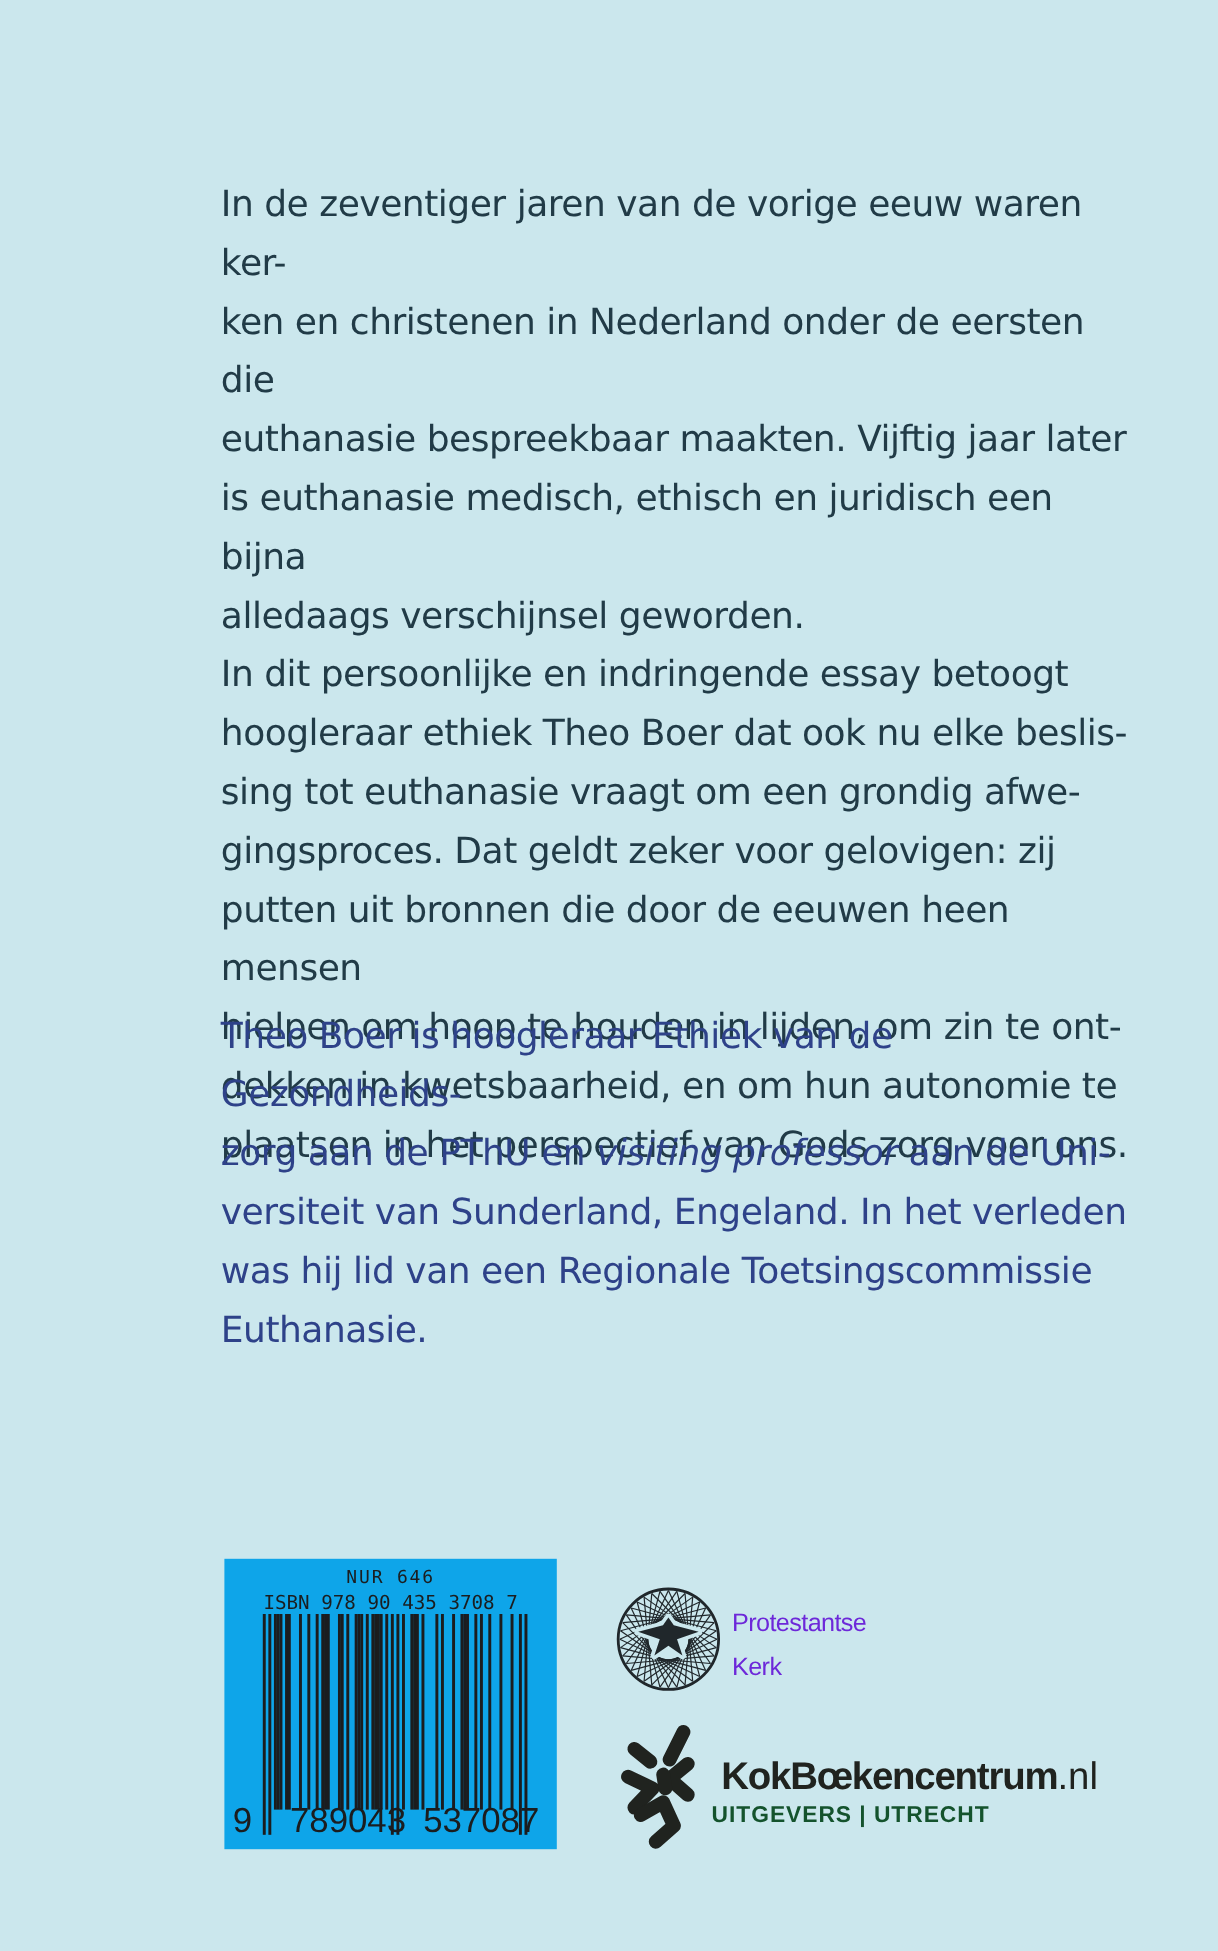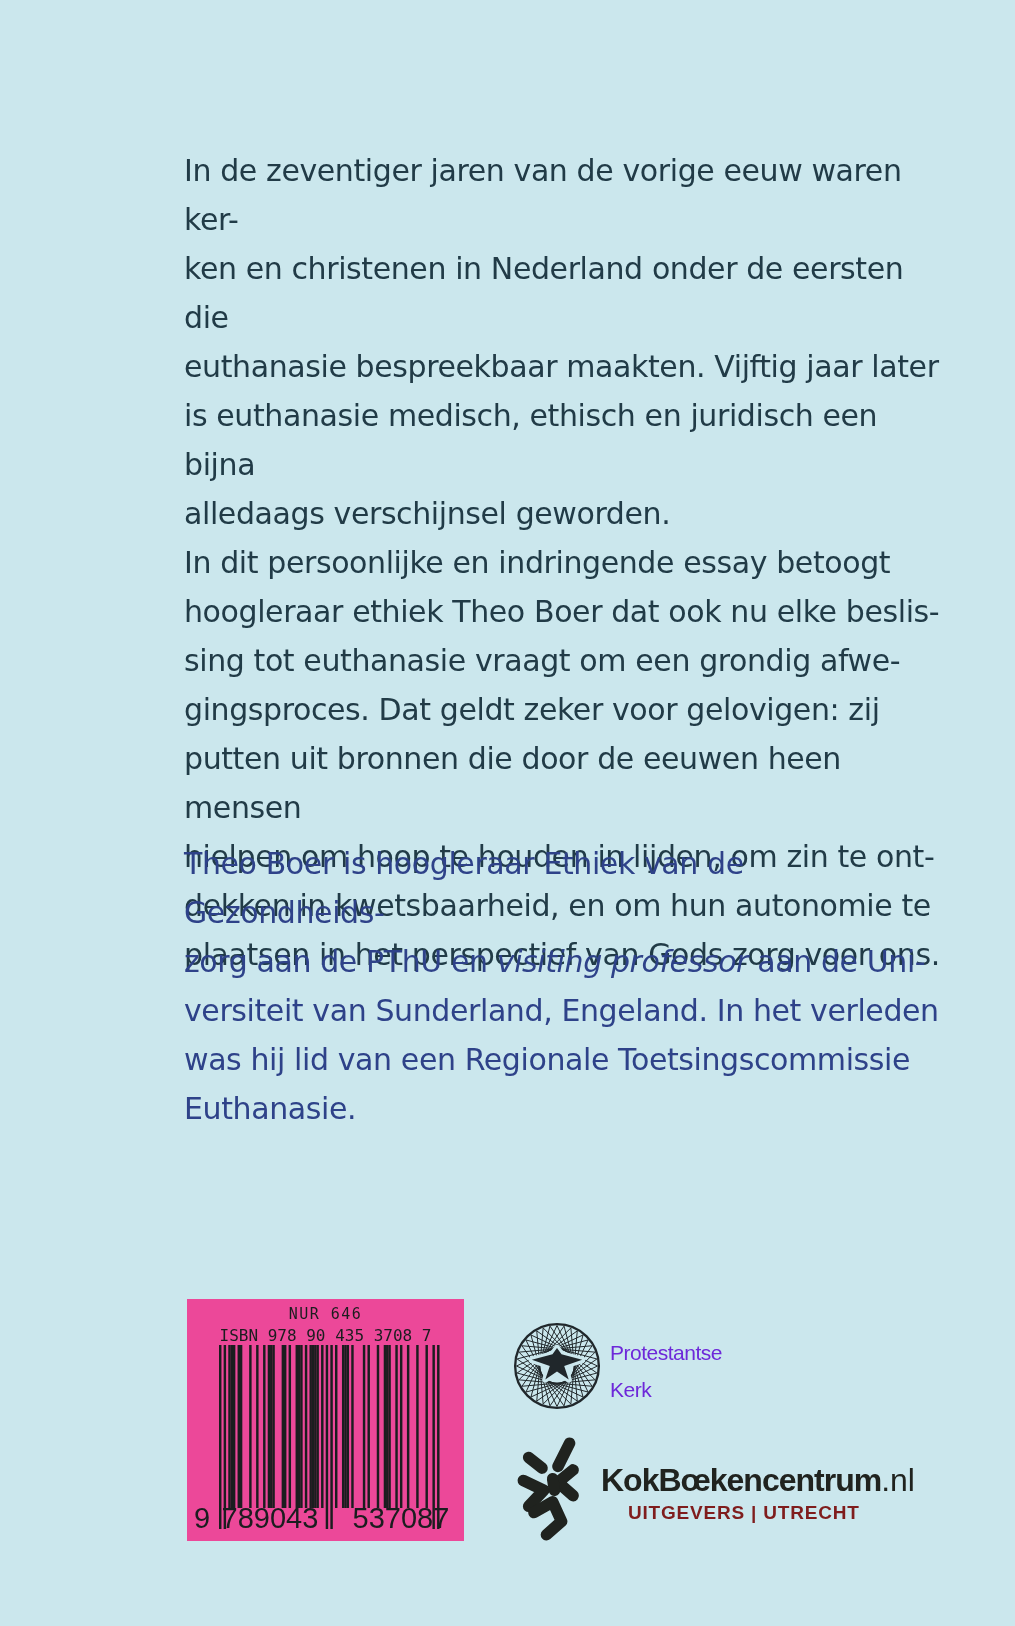--- a/index.html
+++ b/index.html
@@ -9,46 +9,46 @@
 
   .blurb{position:absolute;left:140px;top:146px;width:760px;
          font-size:30px;line-height:49px;letter-spacing:-0.4px;
          color:#213b47;white-space:pre-line;}
   .bio{position:absolute;left:140px;top:839px;width:760px;
        font-size:30px;line-height:49px;letter-spacing:-0.4px;
        color:#2e4289;white-space:pre-line;}
   .bio .it{font-style:italic;}
 
   .barcode-box{position:absolute;left:143px;top:1299px;width:277px;height:242px;
-               background:#ec4899;}
+               background:#0ea5e9;}
   .bc-nur{position:absolute;left:0;top:6px;width:100%;text-align:center;
           font-family:"DejaVu Sans Mono",monospace;font-size:15px;
           letter-spacing:1.5px;color:#1b1d1f;}
   .bc-isbn{position:absolute;left:0;top:27px;width:100%;text-align:center;
            font-family:"DejaVu Sans Mono",monospace;font-size:16px;
            letter-spacing:0px;color:#1b1d1f;}
   .bc-svg{position:absolute;left:5px;top:46px;}
   .bc-digit{position:absolute;top:203px;font-family:"Liberation Sans",sans-serif;
             font-size:29px;color:#1b1d1f;text-align:center;}
   .bc-lead{left:2px;width:26px;}
-  .bc-left{left:24px;width:118px;}
+  .bc-left{left:44px;width:118px;}
   .bc-right{left:146px;width:104px;padding-left:16px;}
 
   .pk-seal{position:absolute;left:468px;top:1321px;}
   .pk-text{position:absolute;left:566px;top:1334px;
            font-family:"Liberation Sans",sans-serif;font-weight:normal;
            font-size:21px;line-height:37px;letter-spacing:-0.5px;color:#6d28d9;}
   .kok-mark{position:absolute;left:466px;top:1437px;}
   .kok-text{position:absolute;left:557px;top:1462px;
             font-family:"Liberation Sans",sans-serif;font-weight:bold;
             font-size:32px;letter-spacing:-1px;color:#20231f;}
   .kok-text .tld{font-weight:normal;letter-spacing:0;}
-  .kok-tagline{position:absolute;left:584px;top:1502px;
+  .kok-tagline{position:absolute;left:549px;top:1502px;
                font-family:"Liberation Sans",sans-serif;font-weight:bold;
-               font-size:19px;letter-spacing:0.8px;color:#7f1d1d;}
+               font-size:19px;letter-spacing:0.8px;color:#14532d;}
 </style>
 </head>
 <body>
 
 <div class="cover">
 
   <div class="blurb">In de zeventiger jaren van de vorige eeuw waren ker-
 ken en christenen in Nederland onder de eersten die
 euthanasie bespreekbaar maakten. Vijftig jaar later
 is euthanasie medisch, ethisch en juridisch een bijna

